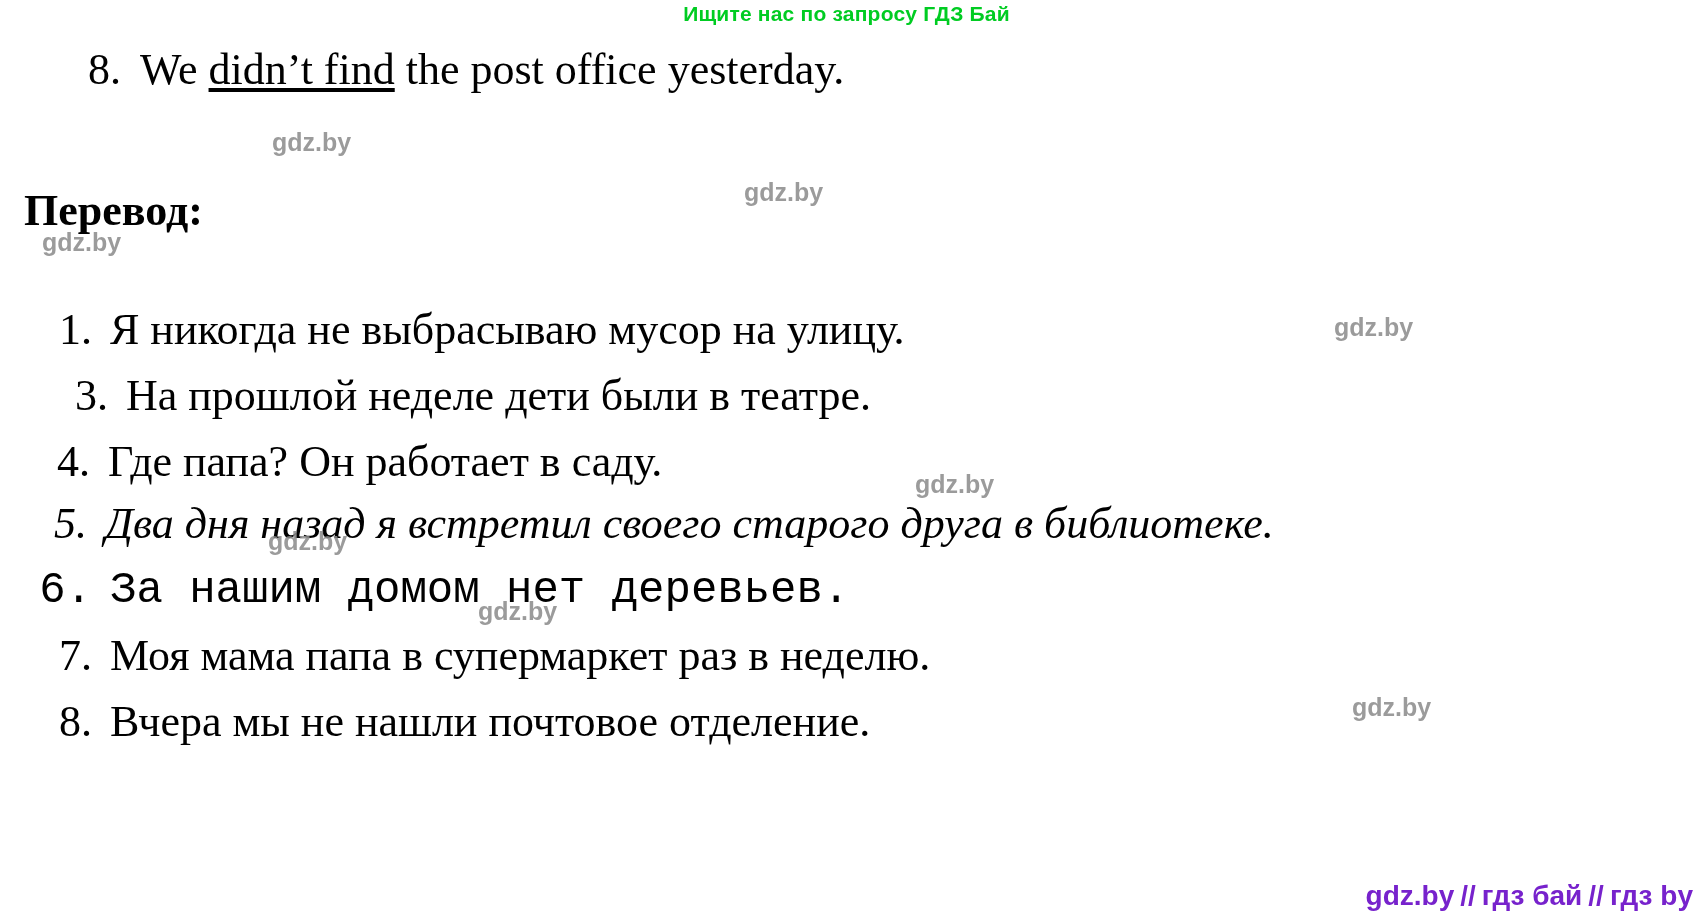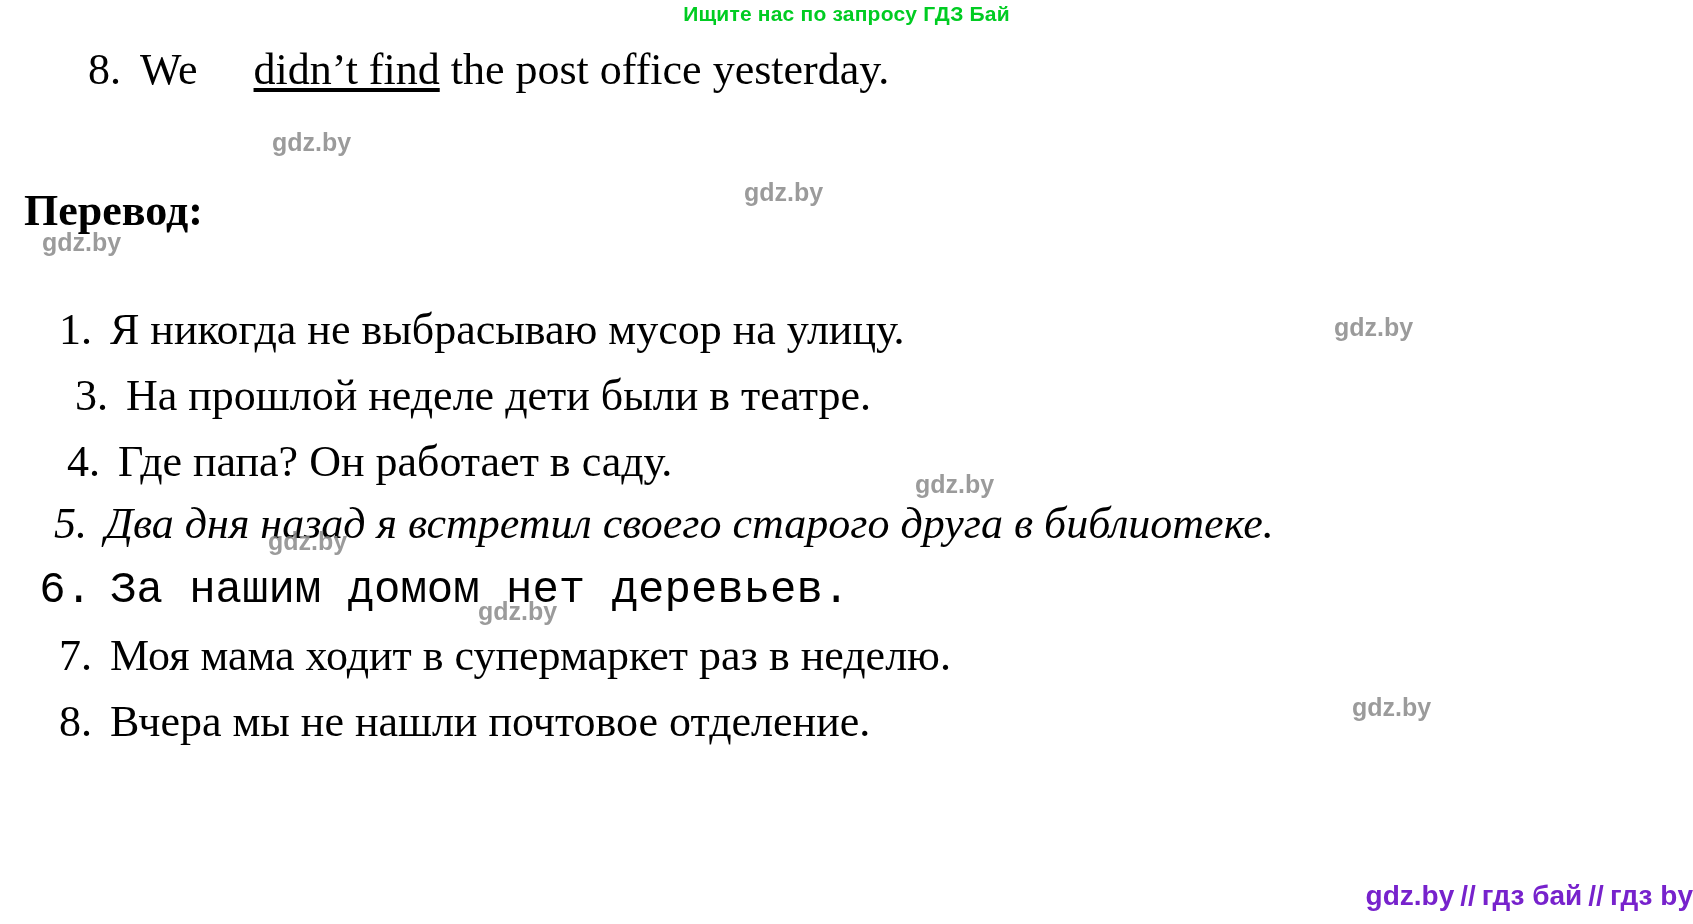--- a/index.html
+++ b/index.html
@@ -39,21 +39,20 @@
     color: #000000;
     white-space: nowrap;
   }
   .english-line .num {
     display: inline-block;
     width: 52px;
   }
   .underlined {
     text-decoration: underline;
     text-underline-offset: 4px;
-    margin-left: 45px;
   }
   .perevod-heading {
     position: absolute;
     top: 158px;
     left: 24px;
     font-size: 44px;
     font-weight: bold;
     color: #000000;
     margin-top: 27px;
   }
@@ -73,21 +72,21 @@
   }
   .ru-item .num {
     display: inline-block;
     width: 74px;
     text-align: right;
     margin-right: 18px;
   }
   .ru-1 { padding-left: 18px; margin-top: 46px; }
   .ru-2 { padding-left: 18px; }
   .ru-3 { padding-left: 34px; }
-  .ru-4 { padding-left: 26px; }
+  .ru-4 { padding-left: 16px; }
   .ru-5 { padding-left: 13px; margin-top: -4px; font-style: italic; }
   .ru-6 { padding-left: 18px; font-family: Liberation Mono, monospace; }
   .ru-7 { padding-left: 18px; }
   .ru-8 { padding-left: 18px; }
 
   .watermark {
     position: absolute;
     font-family: "Liberation Sans", sans-serif;
     font-size: 25px;
     font-weight: bold;
@@ -145,21 +144,21 @@
     <div class="ru-item ru-4">
       <span class="num">4.</span><span>Где папа? Он работает в саду.</span>
     </div>
     <div class="ru-item ru-5">
       <span class="num">5.</span><span>Два дня назад я встретил своего старого друга в библиотеке.</span>
     </div>
     <div class="ru-item ru-6">
       <span class="num">6.</span><span>За нашим домом нет деревьев.</span>
     </div>
     <div class="ru-item ru-7">
-      <span class="num">7.</span><span>Моя мама ходит в супермаркет раз в неделю.</span>
+      <span class="num">7.</span><span>Моя мама папа в супермаркет раз в неделю.</span>
     </div>
     <div class="ru-item ru-8">
       <span class="num">8.</span><span>Вчера мы не нашли почтовое отделение.</span>
     </div>
   </div>
 
   <div class="watermark wm1">gdz.by</div>
   <div class="watermark wm2">gdz.by</div>
   <div class="watermark wm3">gdz.by</div>
   <div class="watermark wm4">gdz.by</div>

